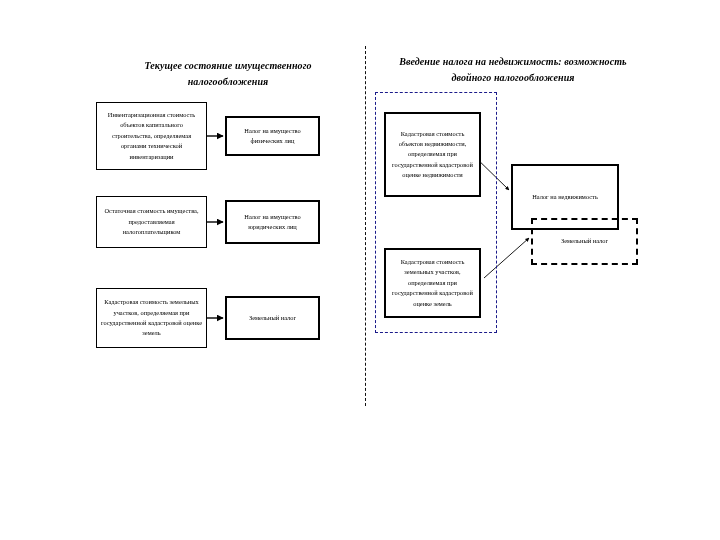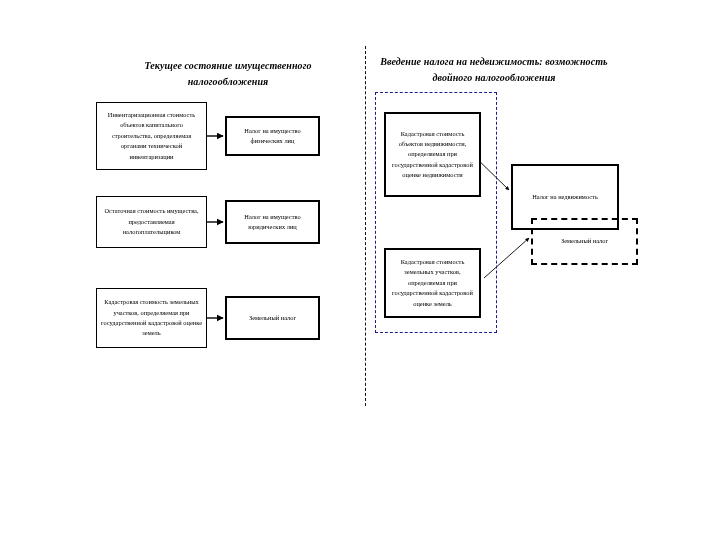--- a/index.html
+++ b/index.html
@@ -23,21 +23,21 @@
     position: absolute;
     text-align: center;
     font-weight: bold;
     font-style: italic;
     font-size: 10px;
     line-height: 1.55;
     color: #000;
     letter-spacing: .1px;
   }
   #title-left  { left: 118px; top: 58px;  width: 220px; }
-  #title-right { left: 376px; top: 54px;  width: 236px; }
+  #title-right { left: 395px; top: 54px;  width: 236px; }
 
   
   #divider {
     position: absolute;
     left: 365px;
     top: 46px;
     width: 0;
     height: 360px;
     border-left: 1px dashed #111;
   }

